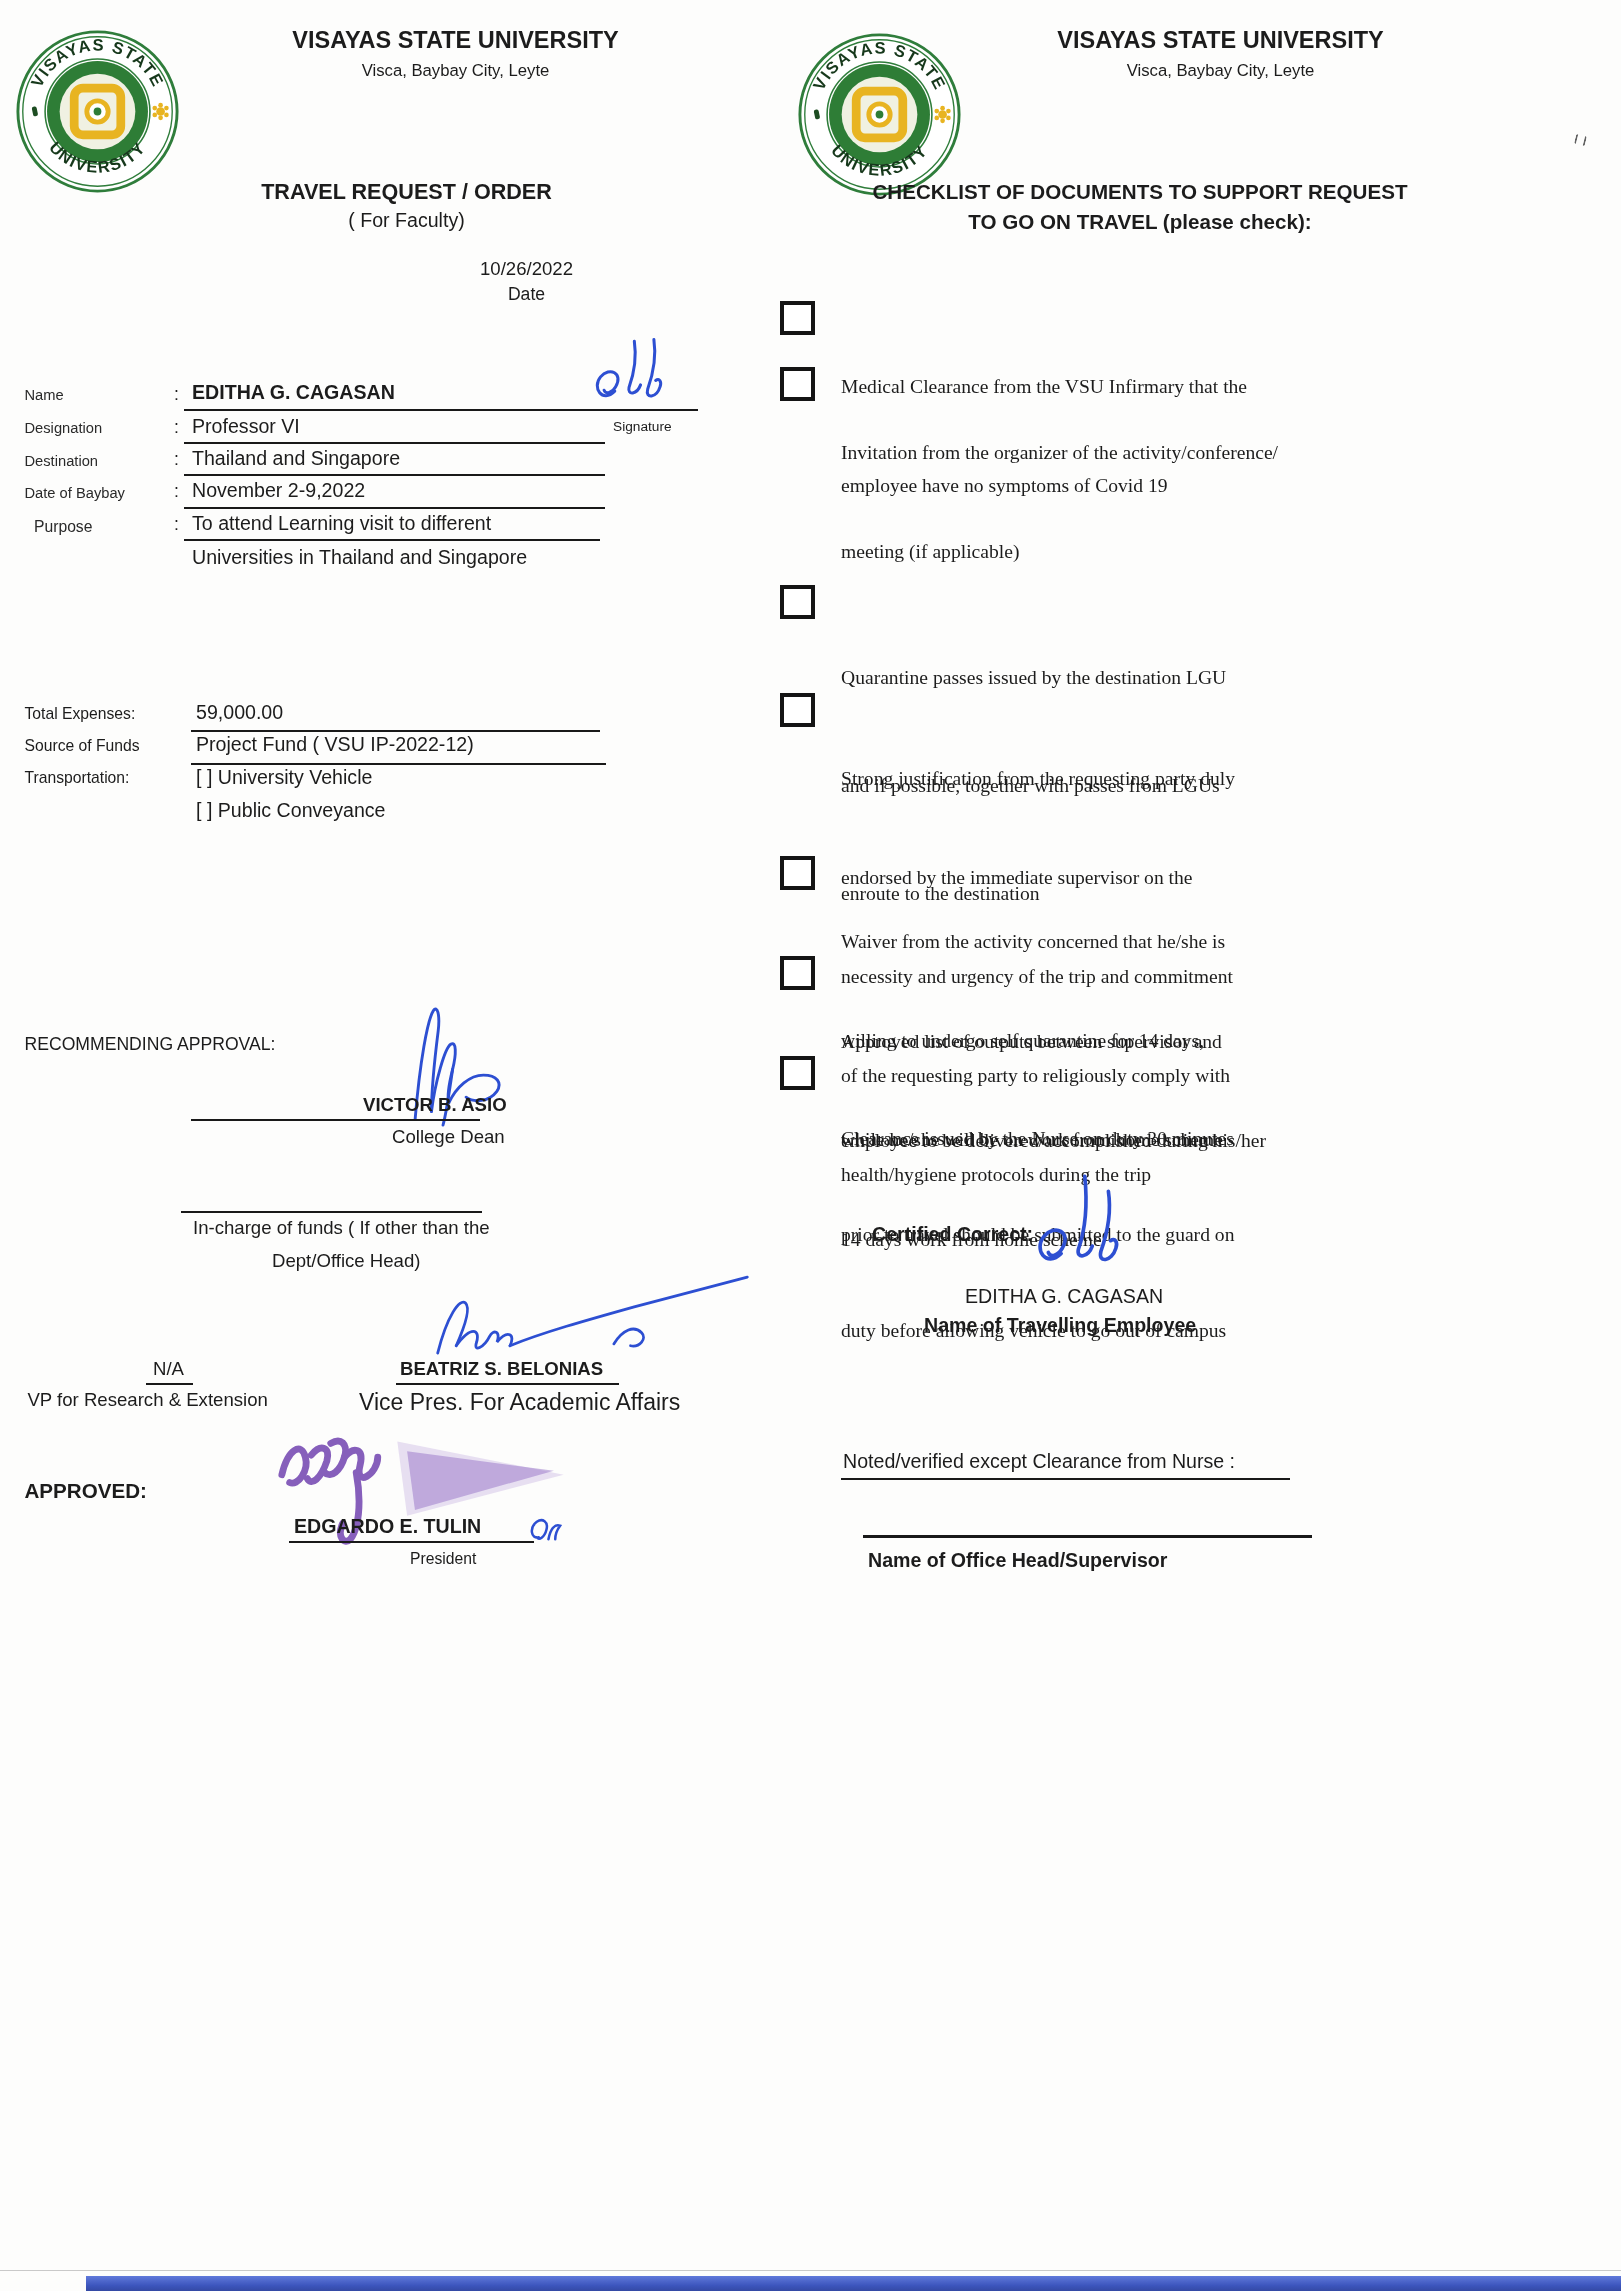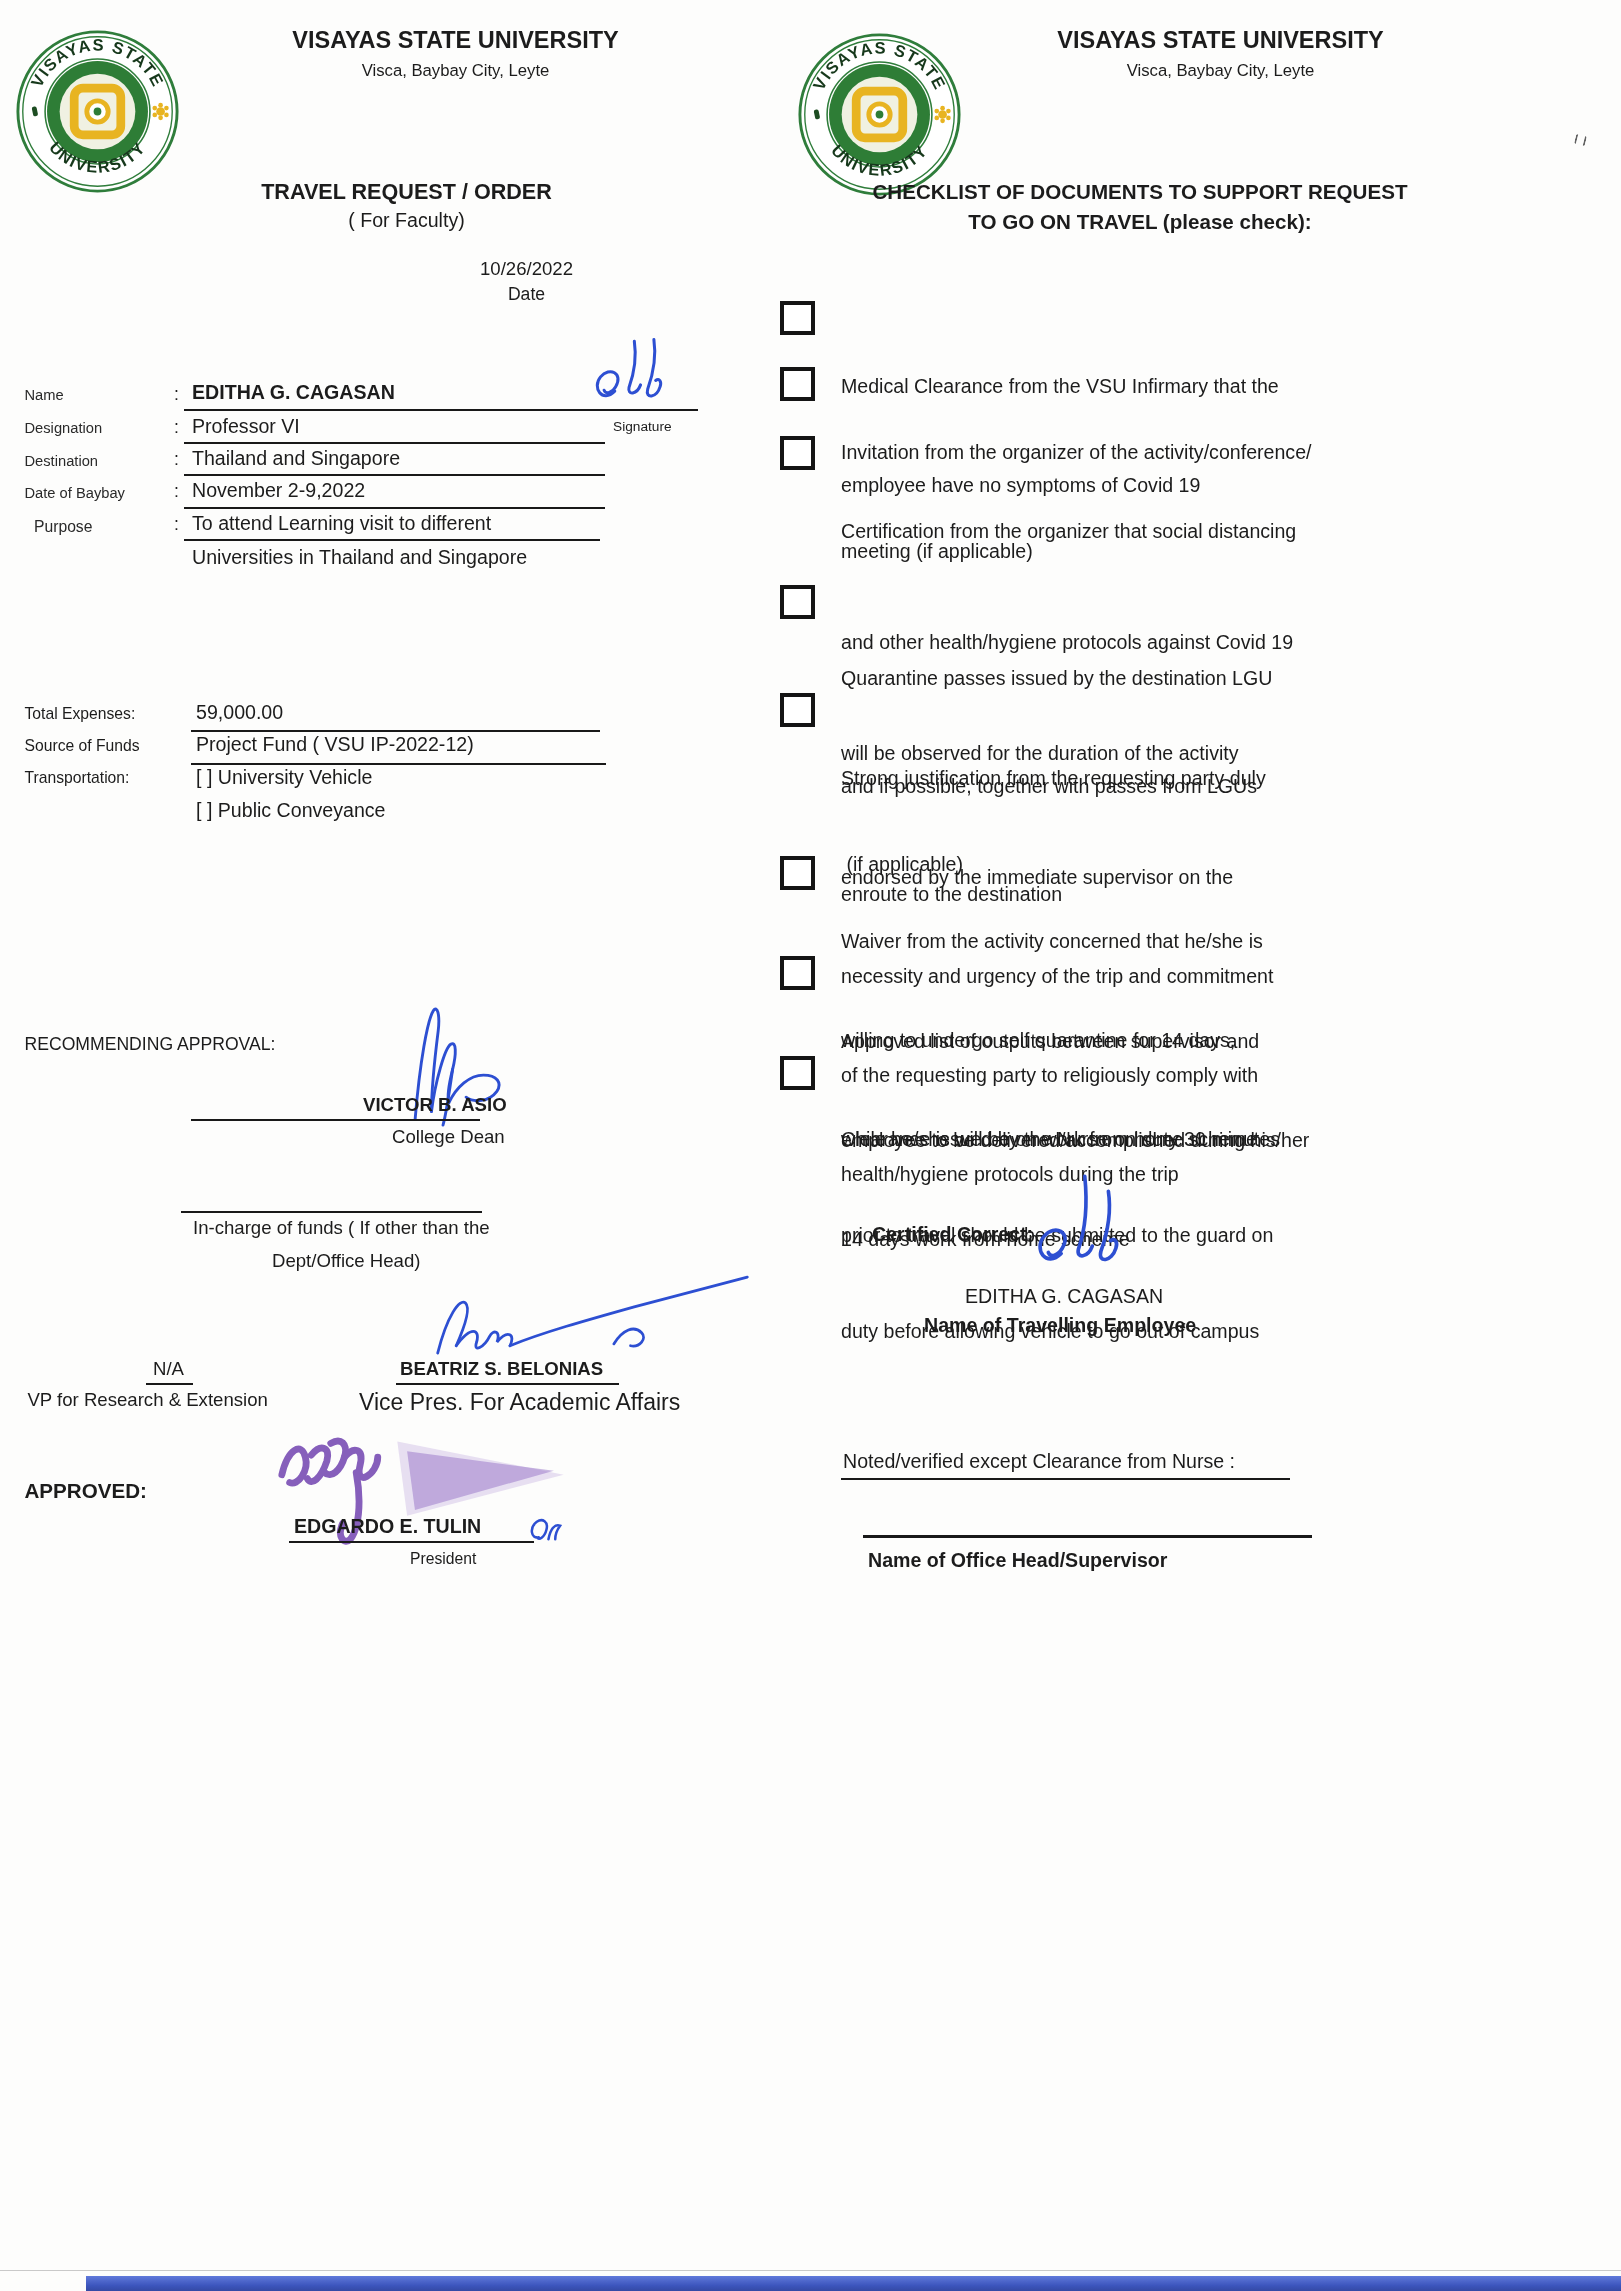--- a/index.html
+++ b/index.html
@@ -5,21 +5,21 @@
   html,body{margin:0;padding:0;background:#ffffff;}
   #page{position:relative;width:1621px;height:2292px;background:#fdfdfc;
         font-family:"Liberation Sans",sans-serif;color:#1c1c1c;overflow:hidden;}
   .abs{position:absolute;}
   .ctr{text-align:center;}
   .b{font-weight:bold;}
   .hline{position:absolute;height:0;border-top:2px solid #191919;}
   .lbl{font-size:14.7px;color:#2a2a2a;}
   .val{font-size:19.6px;}
   .colon{font-size:17.6px;}
-  .ckitem{position:absolute;left:780px;width:627px;}
+  .ckitem{position:absolute;left:780px;width:627px;font-family:Liberation Serif, serif;}
   .ckbox{position:absolute;left:0;top:-2.9px;width:27.4px;height:25.5px;border:4.9px solid #141414;background:#fff;}
   .cklines{margin-left:61px;font-size:19.6px;line-height:33px;white-space:pre-wrap;}
   .lh38 .cklines{line-height:37px;}
   .lh37 .cklines{line-height:36px;}
   .lh33 .cklines{line-height:32px;}
   .sig{position:absolute;}
   .artifact{position:absolute;width:6.9px;height:9.8px;border-left:2.9px solid #3a3a3a;border-right:2.9px solid #3a3a3a;transform:rotate(14deg);border-radius:2px;opacity:.8;}
   .botline{position:absolute;left:0;top:2270px;width:1621px;height:0;border-top:1px solid #c9c9c9;}
   .botblue{position:absolute;left:86px;top:2276px;width:1535px;height:15.7px;
            background:linear-gradient(180deg,#6079da 0%,#3c55bd 60%,#32479f 100%);}
@@ -238,29 +238,20 @@
   </div>
 
   <div class="ckitem" style="top:370px;">
     <span class="ckbox"></span>
     <div class="cklines">
       <div>Invitation from the organizer of the activity/conference/</div>
       <div>meeting (if applicable)</div>
     </div>
   </div>
 
-  <div class="ckitem lh38" style="top:439px;">
-    <span class="ckbox"></span>
-    <div class="cklines">
-      <div>Certification from the organizer that social distancing</div>
-      <div>and other health/hygiene protocols against Covid 19</div>
-      <div>will be observed for the duration of the activity</div>
-      <div> (if applicable)</div>
-    </div>
-  </div>
 
   <div class="ckitem lh37" style="top:588px;">
     <span class="ckbox"></span>
     <div class="cklines">
       <div>Quarantine passes issued by the destination LGU</div>
       <div>and if possible, together with passes from LGUs</div>
       <div>enroute to the destination</div>
     </div>
   </div>
 

